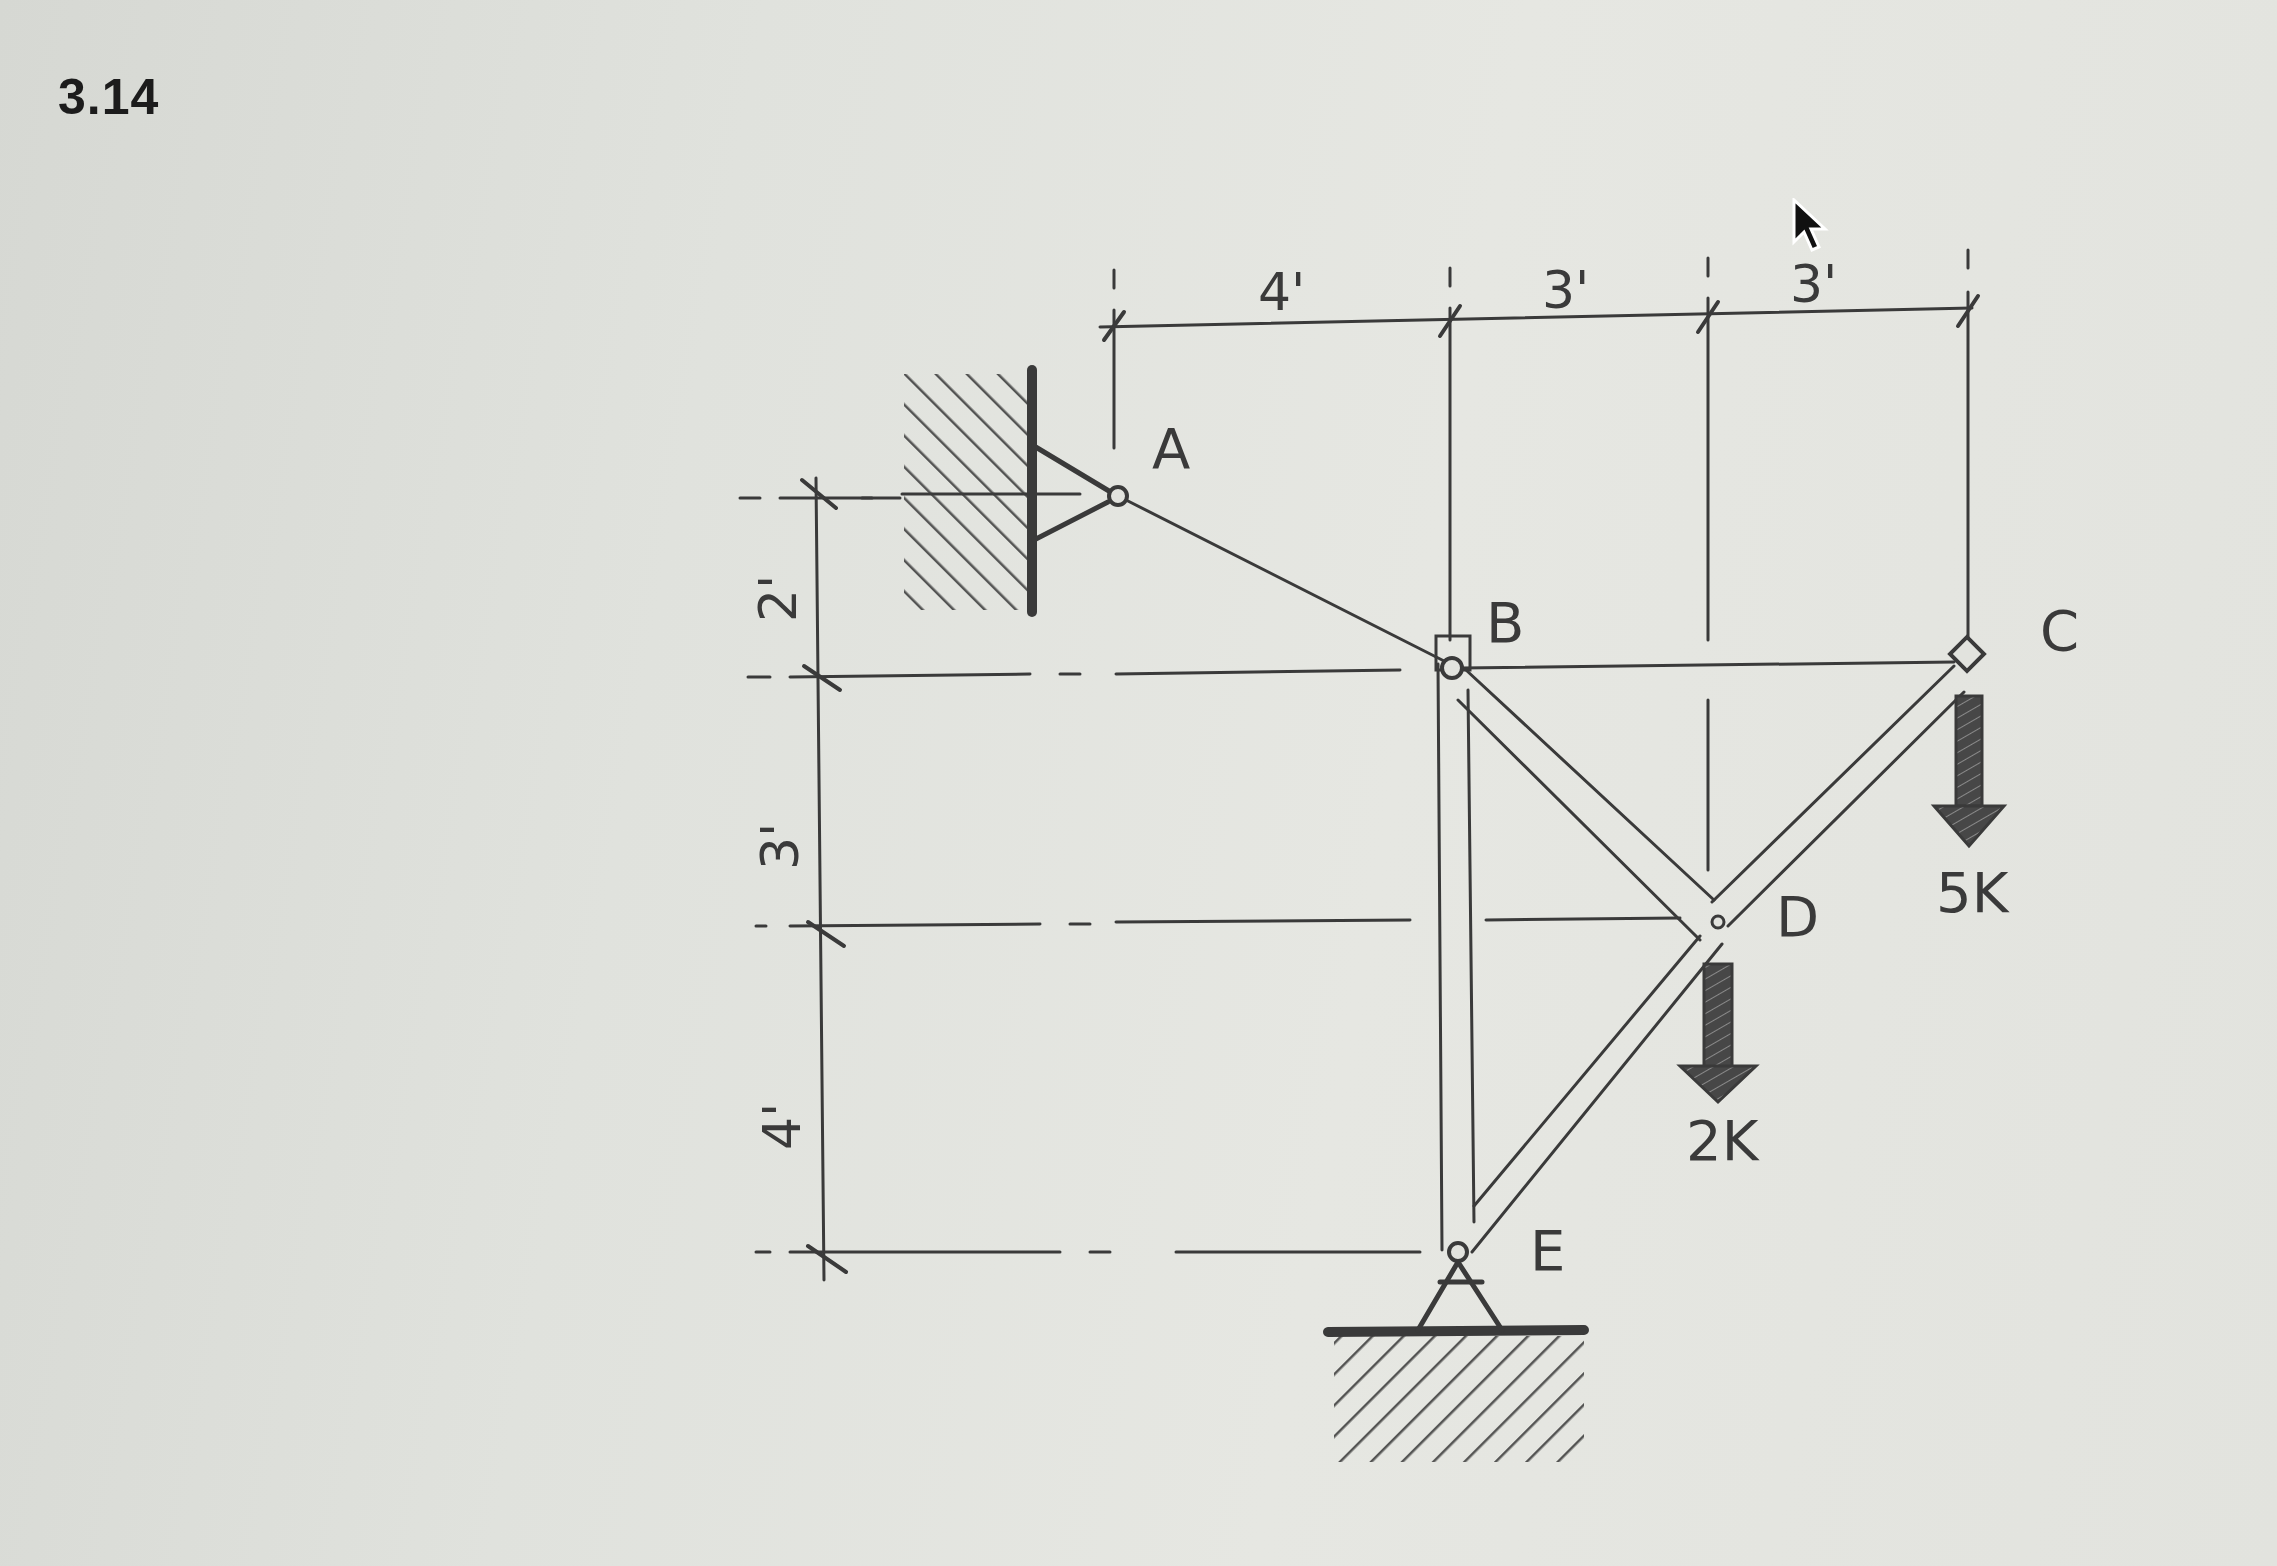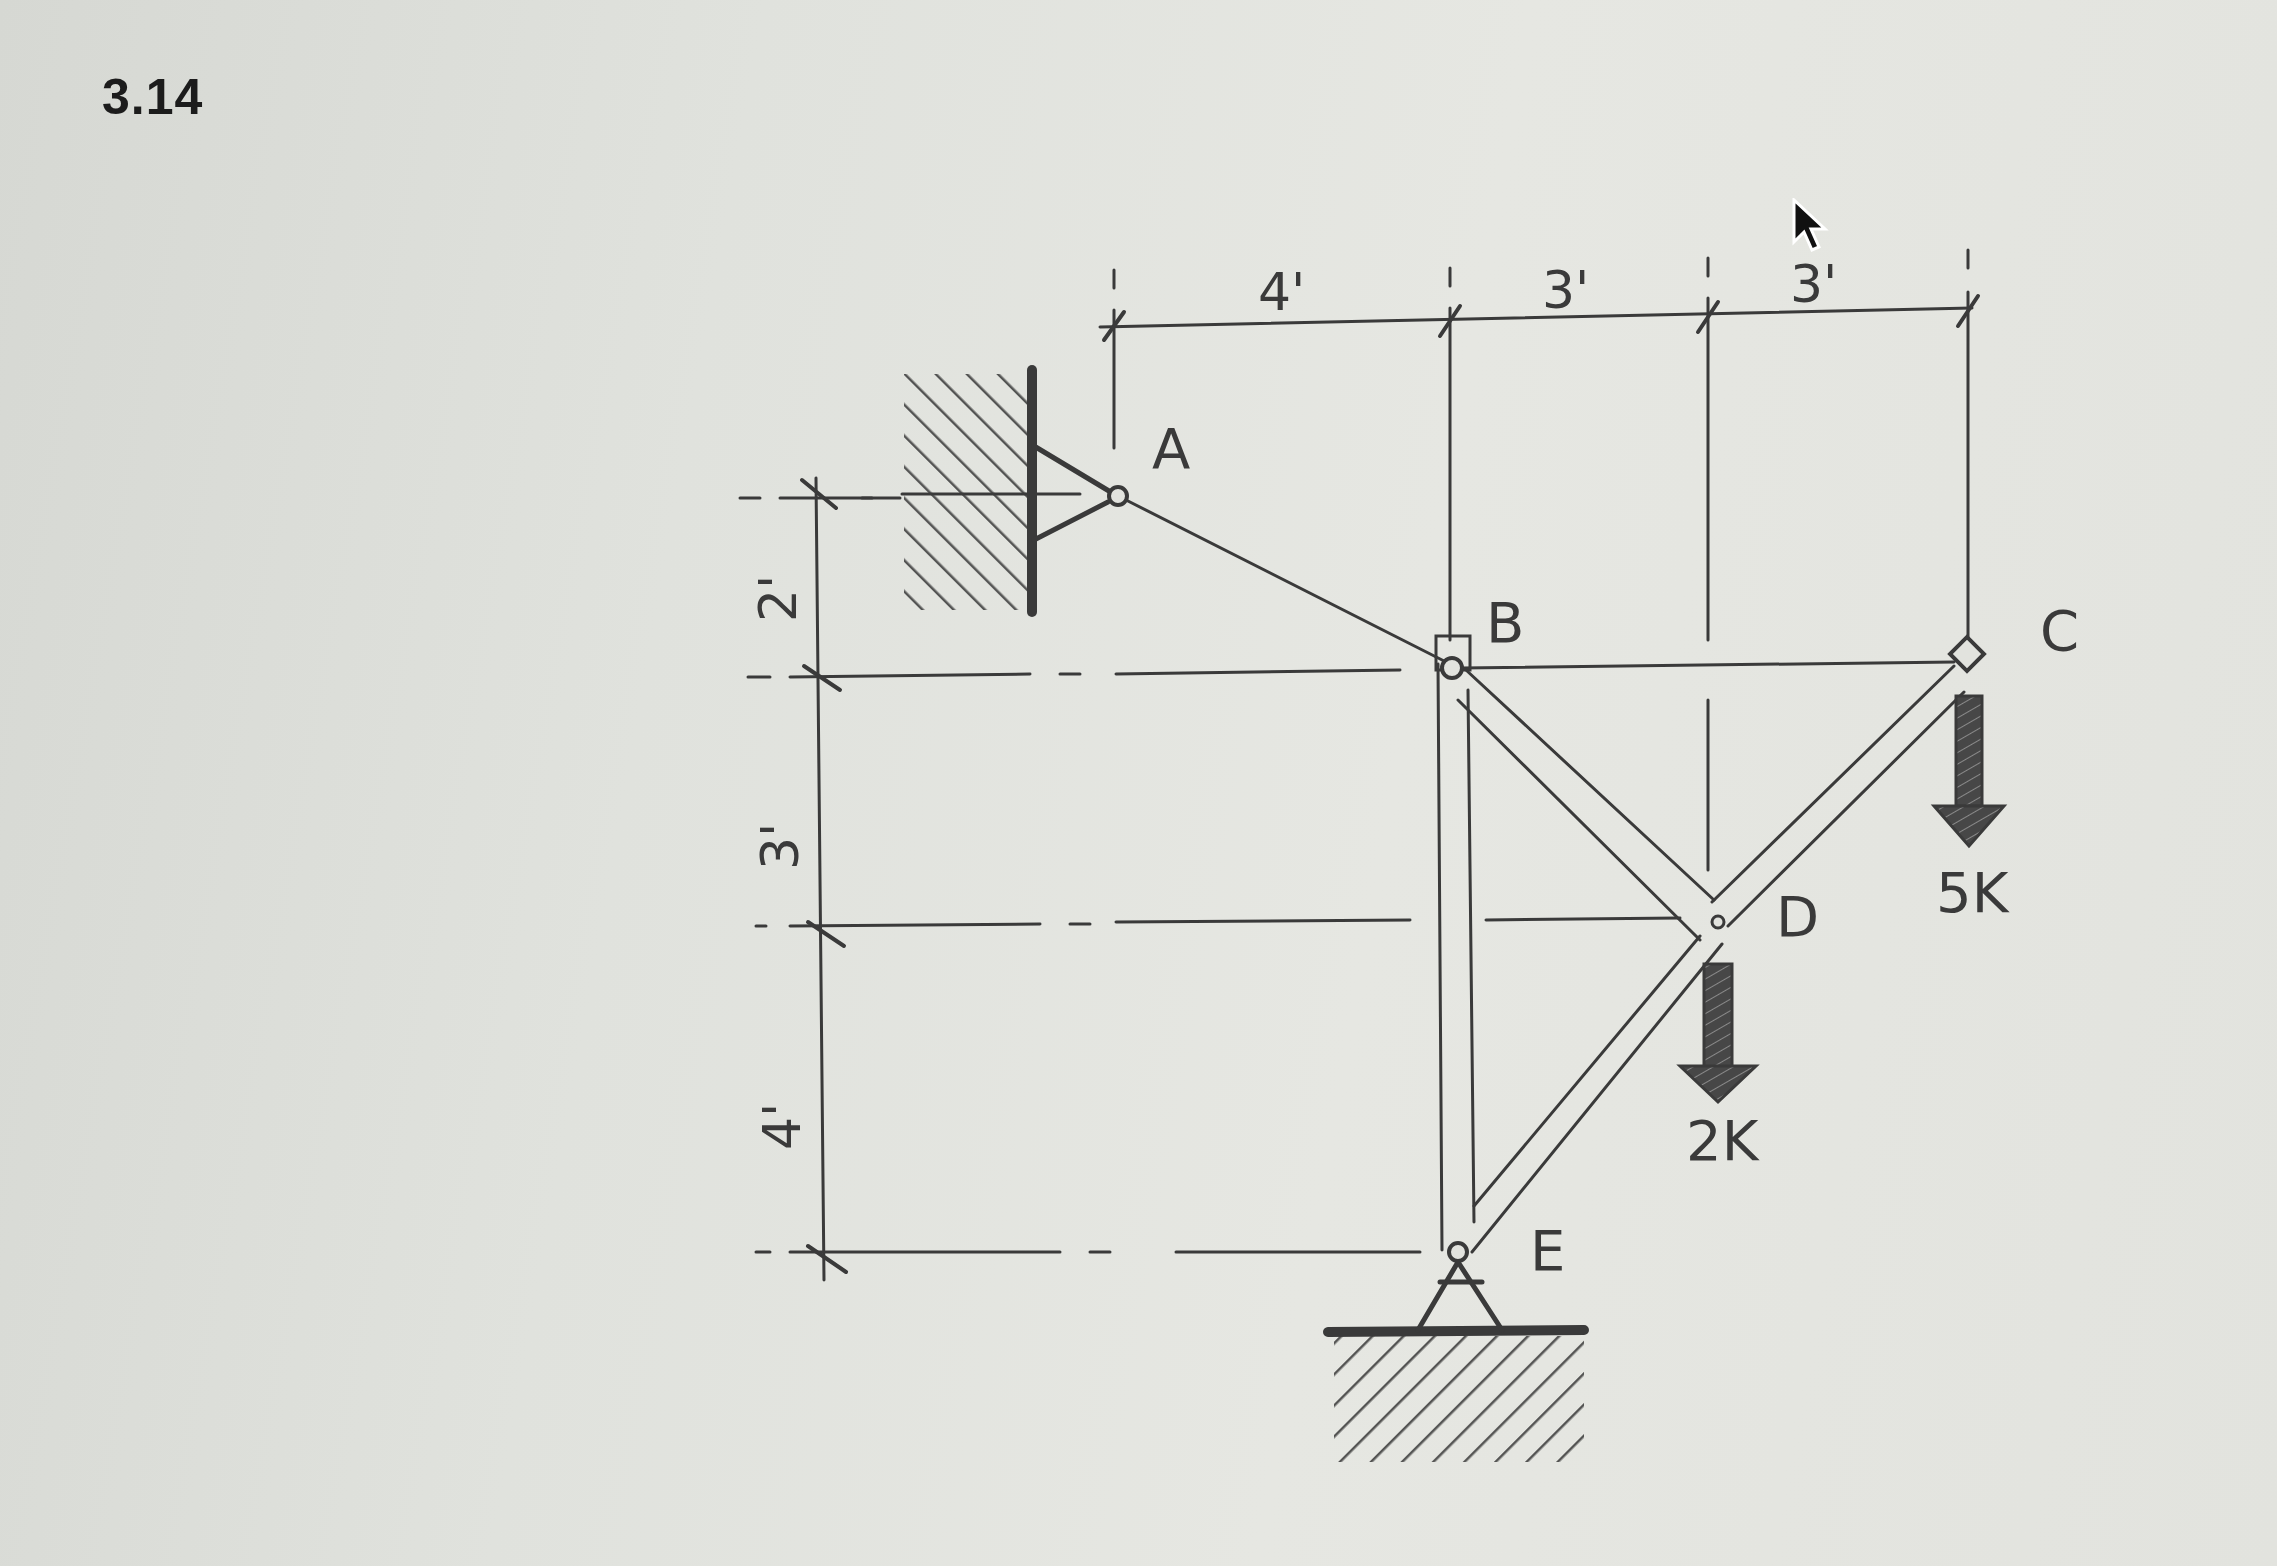--- a/index.html
+++ b/index.html
@@ -5,21 +5,21 @@
   html, body { margin:0; padding:0; }
   body {
     width:2277px; height:1566px; overflow:hidden;
     background: linear-gradient(100deg, #d6d8d3 0%, #e0e2dd 30%, #e6e7e2 60%, #e2e3de 100%);
     position:relative;
     font-family: "DejaVu Sans", sans-serif;
   }
   .problem-number {
     position:absolute; left:58px; top:68px;
     font-family:"Liberation Sans", sans-serif; font-weight:bold;
-    font-size:50px; color:#1c1c1c; letter-spacing:1px;margin-left:44px;
+    font-size:50px; color:#1c1c1c; letter-spacing:1px;
   }
   svg.diagram { position:absolute; left:0; top:0; }
   .hand { font-family:"DejaVu Sans", sans-serif; fill:#3a3a3a; }
   .cursor { position:absolute; left:1792px; top:198px; }
 </style>
 </head>
 <body>
 
 <div class="problem-number">3.14</div>
 

